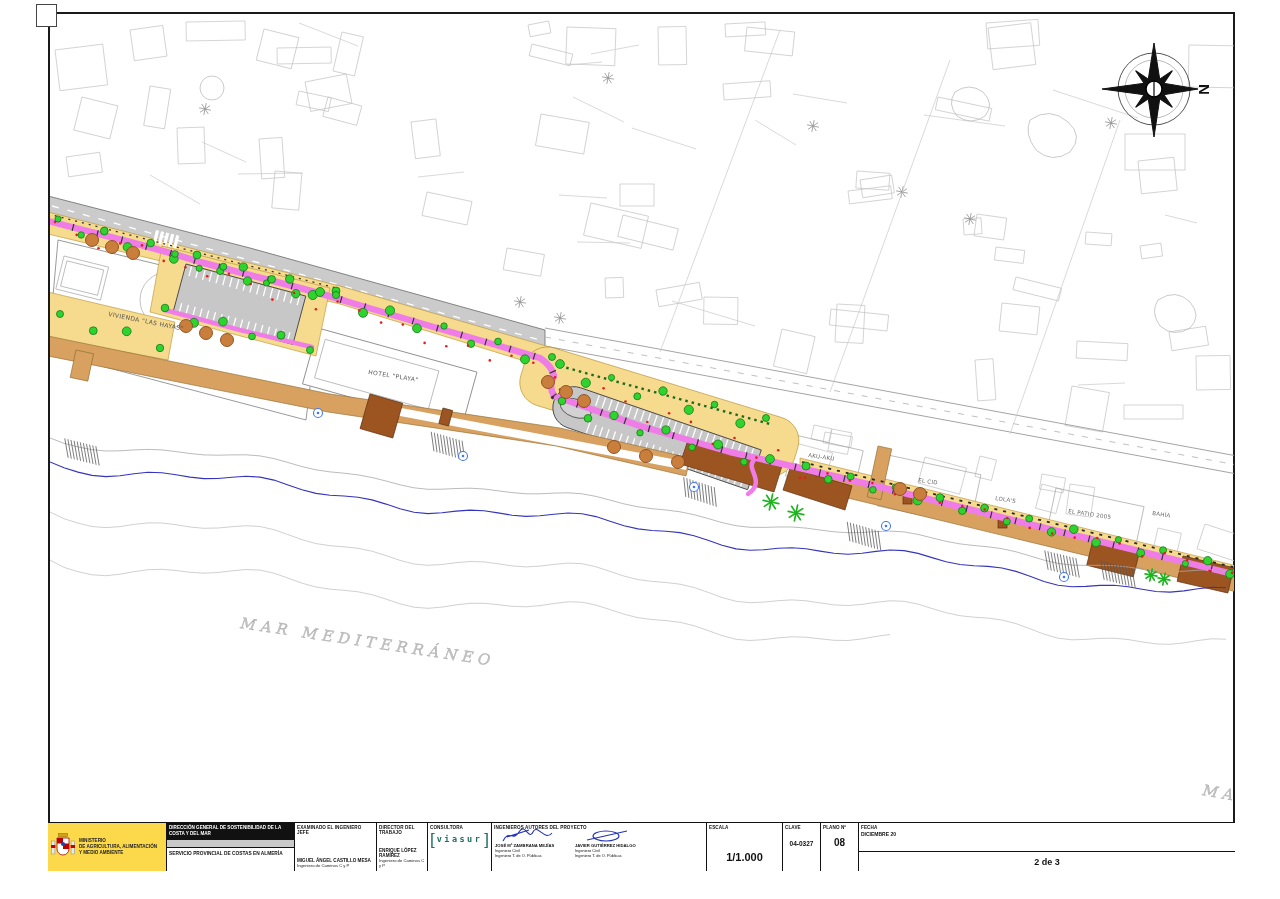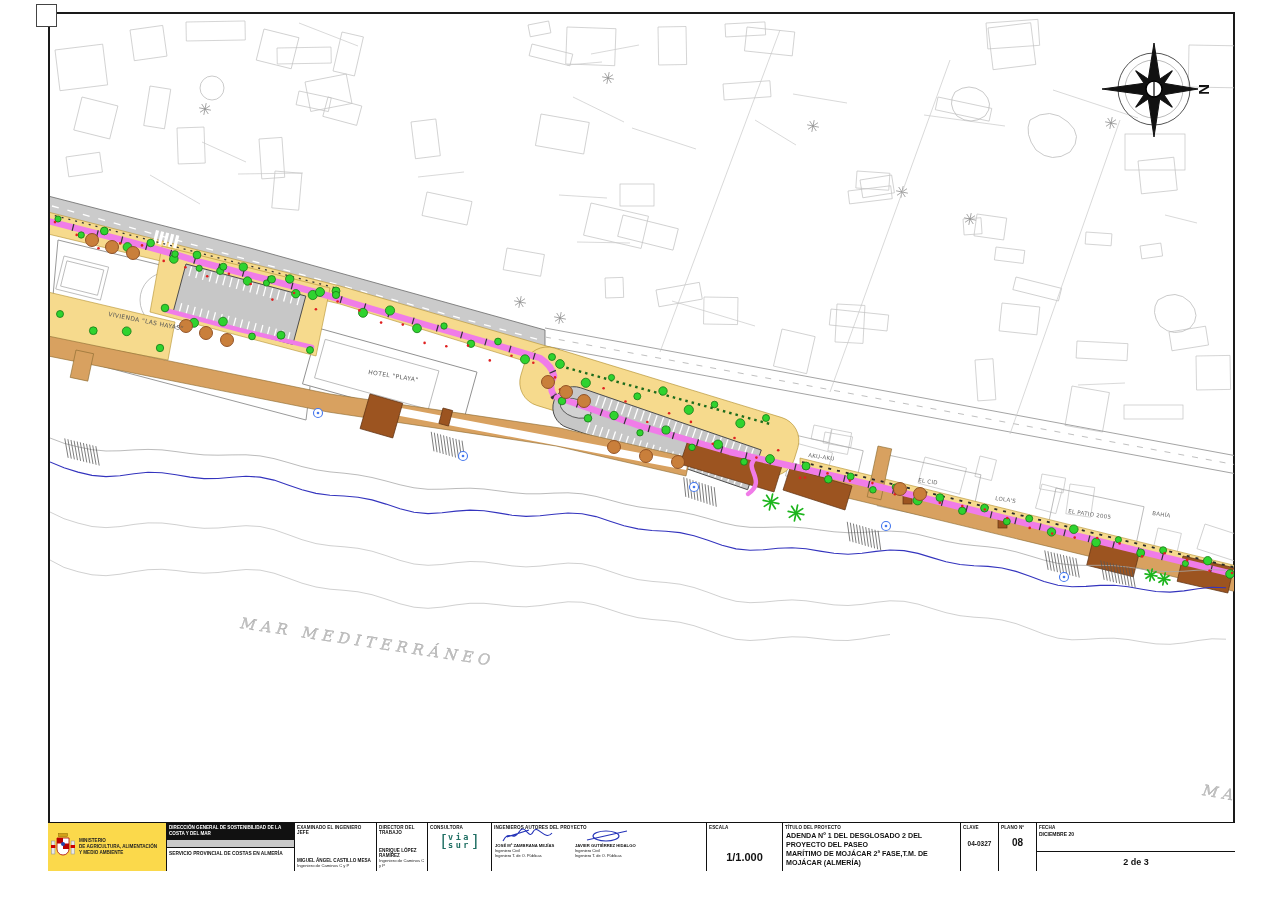--- a/index.html
+++ b/index.html
@@ -70,21 +70,21 @@
   .dg-gap{height:7px;background:#c9c9c9;border-top:0.8px solid #111;border-bottom:0.8px solid #111;}
   .dg-body{font-size:4.8px;font-weight:bold;padding:3px 2px;}
   .c-exam{flex:0 0 82px;}
   .c-dir{flex:0 0 51px;}
   .person{margin-top:auto;padding:0 2px 3px 2px;}
   .p-name{font-size:4.6px;font-weight:bold;}
   .p-title{font-size:4.2px;color:#222;}
   .c-consult{flex:0 0 64px;}
   .viasur{display:flex;align-items:center;justify-content:center;gap:2px;color:var(--viasur-teal);margin:3px 0 auto 0;}
   .viasur .brk{font-size:17px;font-weight:300;line-height:0.85;}
-  .vstack{display:flex;flex-direction:column;font-size:8.5px;line-height:1.05;letter-spacing:2.5px;
+  .vstack{display:flex;font-size:8.5px;line-height:1.05;letter-spacing:2.5px;
           font-family:"DejaVu Sans Mono",monospace;font-weight:bold;}
   .c-ing{flex:0 0 215px;}
   .sigrow{display:flex;gap:6px;padding:0 3px;}
   .sigblk{width:74px;display:flex;flex-direction:column;}
   .sigblk svg{margin:-2px 0 0 4px;}
   .s-name{font-size:4.2px;font-weight:bold;}
   .s-line{font-size:3.9px;}
   .c-escala{flex:0 0 76px;}
   .escala-val{font-size:11px;font-weight:bold;text-align:center;margin-top:21px;}
   .c-titulo{flex:0 0 178px;}
@@ -929,27 +929,20 @@
         <div class="s-line">Ingeniero T. de O. Públicas</div>
       </div>
     </div>
   </div>
 
   <div class="cell c-escala">
     <div class="hdr">ESCALA</div>
     <div class="escala-val">1/1.000</div>
   </div>
 
-  <div class="cell c-titulo">
-    <div class="hdr">TÍTULO DEL PROYECTO</div>
-    <div class="tit-body">
-      <div>ADENDA Nº 1 DEL DESGLOSADO 2 DEL PROYECTO DEL PASEO</div>
-      <div>MARÍTIMO DE MOJÁCAR 2ª FASE,T.M. DE MOJÁCAR (ALMERÍA)</div>
-    </div>
-  </div>
 
   <div class="cell c-clave">
     <div class="hdr">CLAVE</div>
     <div class="clave-val">04-0327</div>
   </div>
 
   <div class="cell c-plano">
     <div class="hdr">PLANO Nº</div>
     <div class="plano-val">08</div>
   </div>

